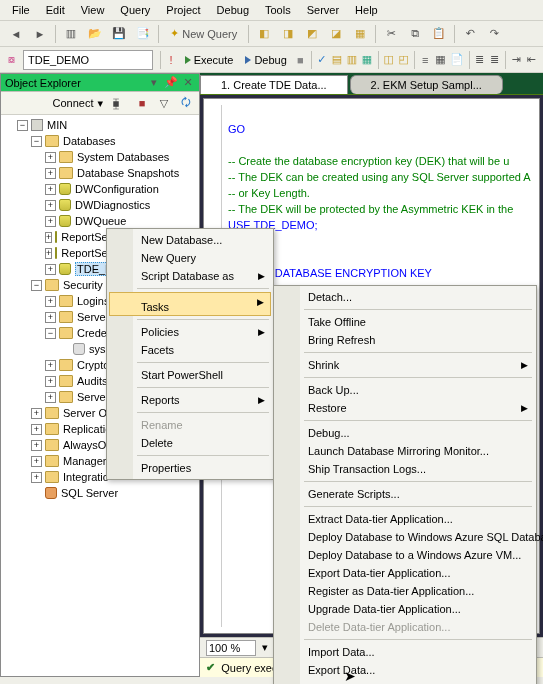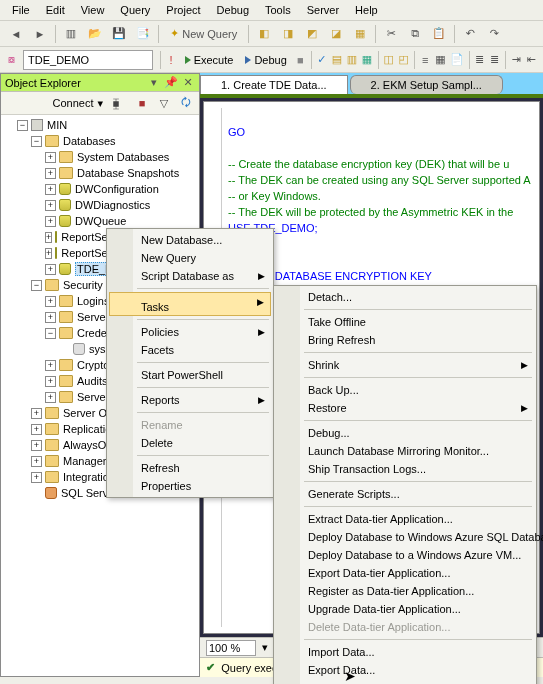--- a/index.html
+++ b/index.html
@@ -13,39 +13,39 @@
   .toolbar { display: flex; align-items: center; background: #efefe8; padding: 2px 4px; border-bottom: 1px solid #d0d0c8; height: 26px; }
   .toolbar .tbtn { width: 22px; height: 22px; display: inline-flex; align-items: center; justify-content: center; margin: 0 1px; border: 1px solid transparent; border-radius: 2px; color: #555; }
   .toolbar .sep { width: 1px; height: 18px; background: #c0c0b8; margin: 0 3px; }
   .toolbar .dbselect { width: 130px; height: 20px; border: 1px solid #a0a0a0; background: #fff; padding: 1px 4px; margin: 0 4px; }
   .toolbar .exec { padding: 2px 6px; display: inline-flex; align-items: center; gap: 3px; }
   .toolbar .exec .tri { width: 0; height: 0; border-left: 6px solid #3a8a3a; border-top: 4px solid transparent; border-bottom: 4px solid transparent; }
   
   
   .layout { display: flex; height: calc(100% - 80px); }
   .oe { width: 200px; background: #fff; border: 1px solid #8a8a8a; display: flex; flex-direction: column; }
-  .oe-title { background: #bef264; border-bottom: 1px solid #c0c0b8; padding: 2px 4px; display: flex; align-items: center; justify-content: space-between; }
+  .oe-title { background: #22c55e; border-bottom: 1px solid #c0c0b8; padding: 2px 4px; display: flex; align-items: center; justify-content: space-between; }
   .oe-title .controls span { width: 14px; display: inline-block; text-align: center; color: #555; }
   .oe-connect { background: #f4f4ec; border-bottom: 1px solid #d0d0c8; padding: 2px 4px; display: flex; align-items: center; gap: 4px; justify-content: flex-end; }
   .oe-connect .mini { width: 18px; height: 18px; display: inline-flex; align-items: center; justify-content: center; border: 1px solid transparent; color: #444; }
   .tree { flex: 1; overflow: hidden; padding: 2px 0; background: #fff; }
   .node { display: flex; align-items: center; height: 16px; padding-left: 4px; white-space: nowrap; }
   .toggle { width: 11px; height: 11px; border: 1px solid #888; display: inline-flex; align-items: center; justify-content: center; font-size: 9px; line-height: 1; margin-right: 3px; color: #222; background: #fff; }
   .toggle.empty { border: none; }
   .folder { width: 14px; height: 12px; background: #f3d17a; border: 1px solid #b89a40; margin-right: 4px; border-radius: 1px; }
   .dbicon { width: 12px; height: 12px; background: linear-gradient(#e8e060,#c8c040); border: 1px solid #909020; border-radius: 2px 2px 3px 3px; margin-right: 4px; }
   .srvicon { width: 12px; height: 12px; background: #d8d8d0; border: 1px solid #888; margin-right: 4px; }
   .node .label { cursor: default; }
   .node.selected .label { background: #cce4f7; border: 1px dotted #3396d8; padding: 0 1px; }
   .ind1 { padding-left: 16px; } .ind2 { padding-left: 30px; } .ind3 { padding-left: 44px; }
   .ind4 { padding-left: 58px; }
   
   
   .editor { flex: 1; background: #2a2a40; display: flex; flex-direction: column; }
-  .tabstrip { background: #7dd3fc; display: flex; border-bottom: 4px solid #4d7c0f; }
+  .tabstrip { background: #14532d; display: flex; border-bottom: 1px solid #4d7c0f; }
   .tab { padding: 3px 20px; border: 1px solid #888; border-bottom: none; background: #fff; margin-right: 2px; margin-top: 2px; }
   .tab.inactive { background: #d0d0c8; border-radius: 6px; }
   .code { flex: 1; background: #fff; border: 1px solid #888; margin: 3px; padding: 6px 4px 6px 24px; font-family: Consolas, monospace; font-size: 12px; line-height: 16px; color: #000; position: relative; overflow: hidden; white-space: pre; }
   .code .cmt { color: #008000; margin-top: 15px; }
   .code .kw { color: #0000ff; }
   .code .sel { background: #cce4f7; display: inline-block; width: 100%; }
   .code .outline { position: absolute; left: 2px; top: 6px; bottom: 6px; width: 16px; border-right: 1px solid #ccc; }
   .statusrow { background: #efefe8; border-top: 1px solid #c0c0b8; height: 20px; display: flex; align-items: center; padding: 0 6px; gap: 6px; }
   .statusrow .ok { color: #2a7a2a; font-weight: bold; }
   .zoom { width: 50px; border: 1px solid #a0a0a0; background: #fff; padding: 0 2px; height: 16px; }
@@ -287,21 +287,21 @@
   <div class="editor">
     <div class="tabstrip">
       <div class="tab">1. Create TDE Data...</div>
       <div class="tab inactive">2. EKM Setup Sampl...</div>
     </div>
     <div class="code">
 <div class="outline"></div><span class="kw">GO</span>
 
 <span class="cmt">-- Create the database encryption key (DEK) that will be u</span>
 <span class="cmt">-- The DEK can be created using any SQL Server supported A</span>
-<span class="cmt">-- or Key Windows.</span>
+<span class="cmt">-- or Key Length.</span>
 <span class="cmt">-- The DEK will be protected by the Asymmetric KEK in the </span>
 <span class="kw">USE TDE_DEMO;</span>
 <span class="kw">GO</span>
 
 <span class="kw">CREATE DATABASE ENCRYPTION KEY</span>
 <span class="kw">WITH ALGORITHM  = AES_256</span>
 <span class="kw">ENCRYPTION BY SERVER ASYMMETRIC KEY TDE_KEY;</span>
 <span class="kw">GO</span>
 
 
@@ -332,21 +332,20 @@
   <div class="ctx-item"><span>Policies</span><span class="arrow">▶</span></div>
   <div class="ctx-item">Facets</div>
   <div class="ctx-sep"></div>
   <div class="ctx-item">Start PowerShell</div>
   <div class="ctx-sep"></div>
   <div class="ctx-item"><span>Reports</span><span class="arrow">▶</span></div>
   <div class="ctx-sep"></div>
   <div class="ctx-item disabled">Rename</div>
   <div class="ctx-item">Delete</div>
   <div class="ctx-sep"></div>
-  <div class="ctx-item">Refresh</div>
   <div class="ctx-item">Properties</div>
 </div>
 
 <div class="ctx" id="ctx2">
   <div class="iconcol"></div>
   <div class="ctx-item">Detach...</div>
   <div class="ctx-sep"></div>
   <div class="ctx-item">Take Offline</div>
   <div class="ctx-item">Bring Refresh</div>
   <div class="ctx-sep"></div>

